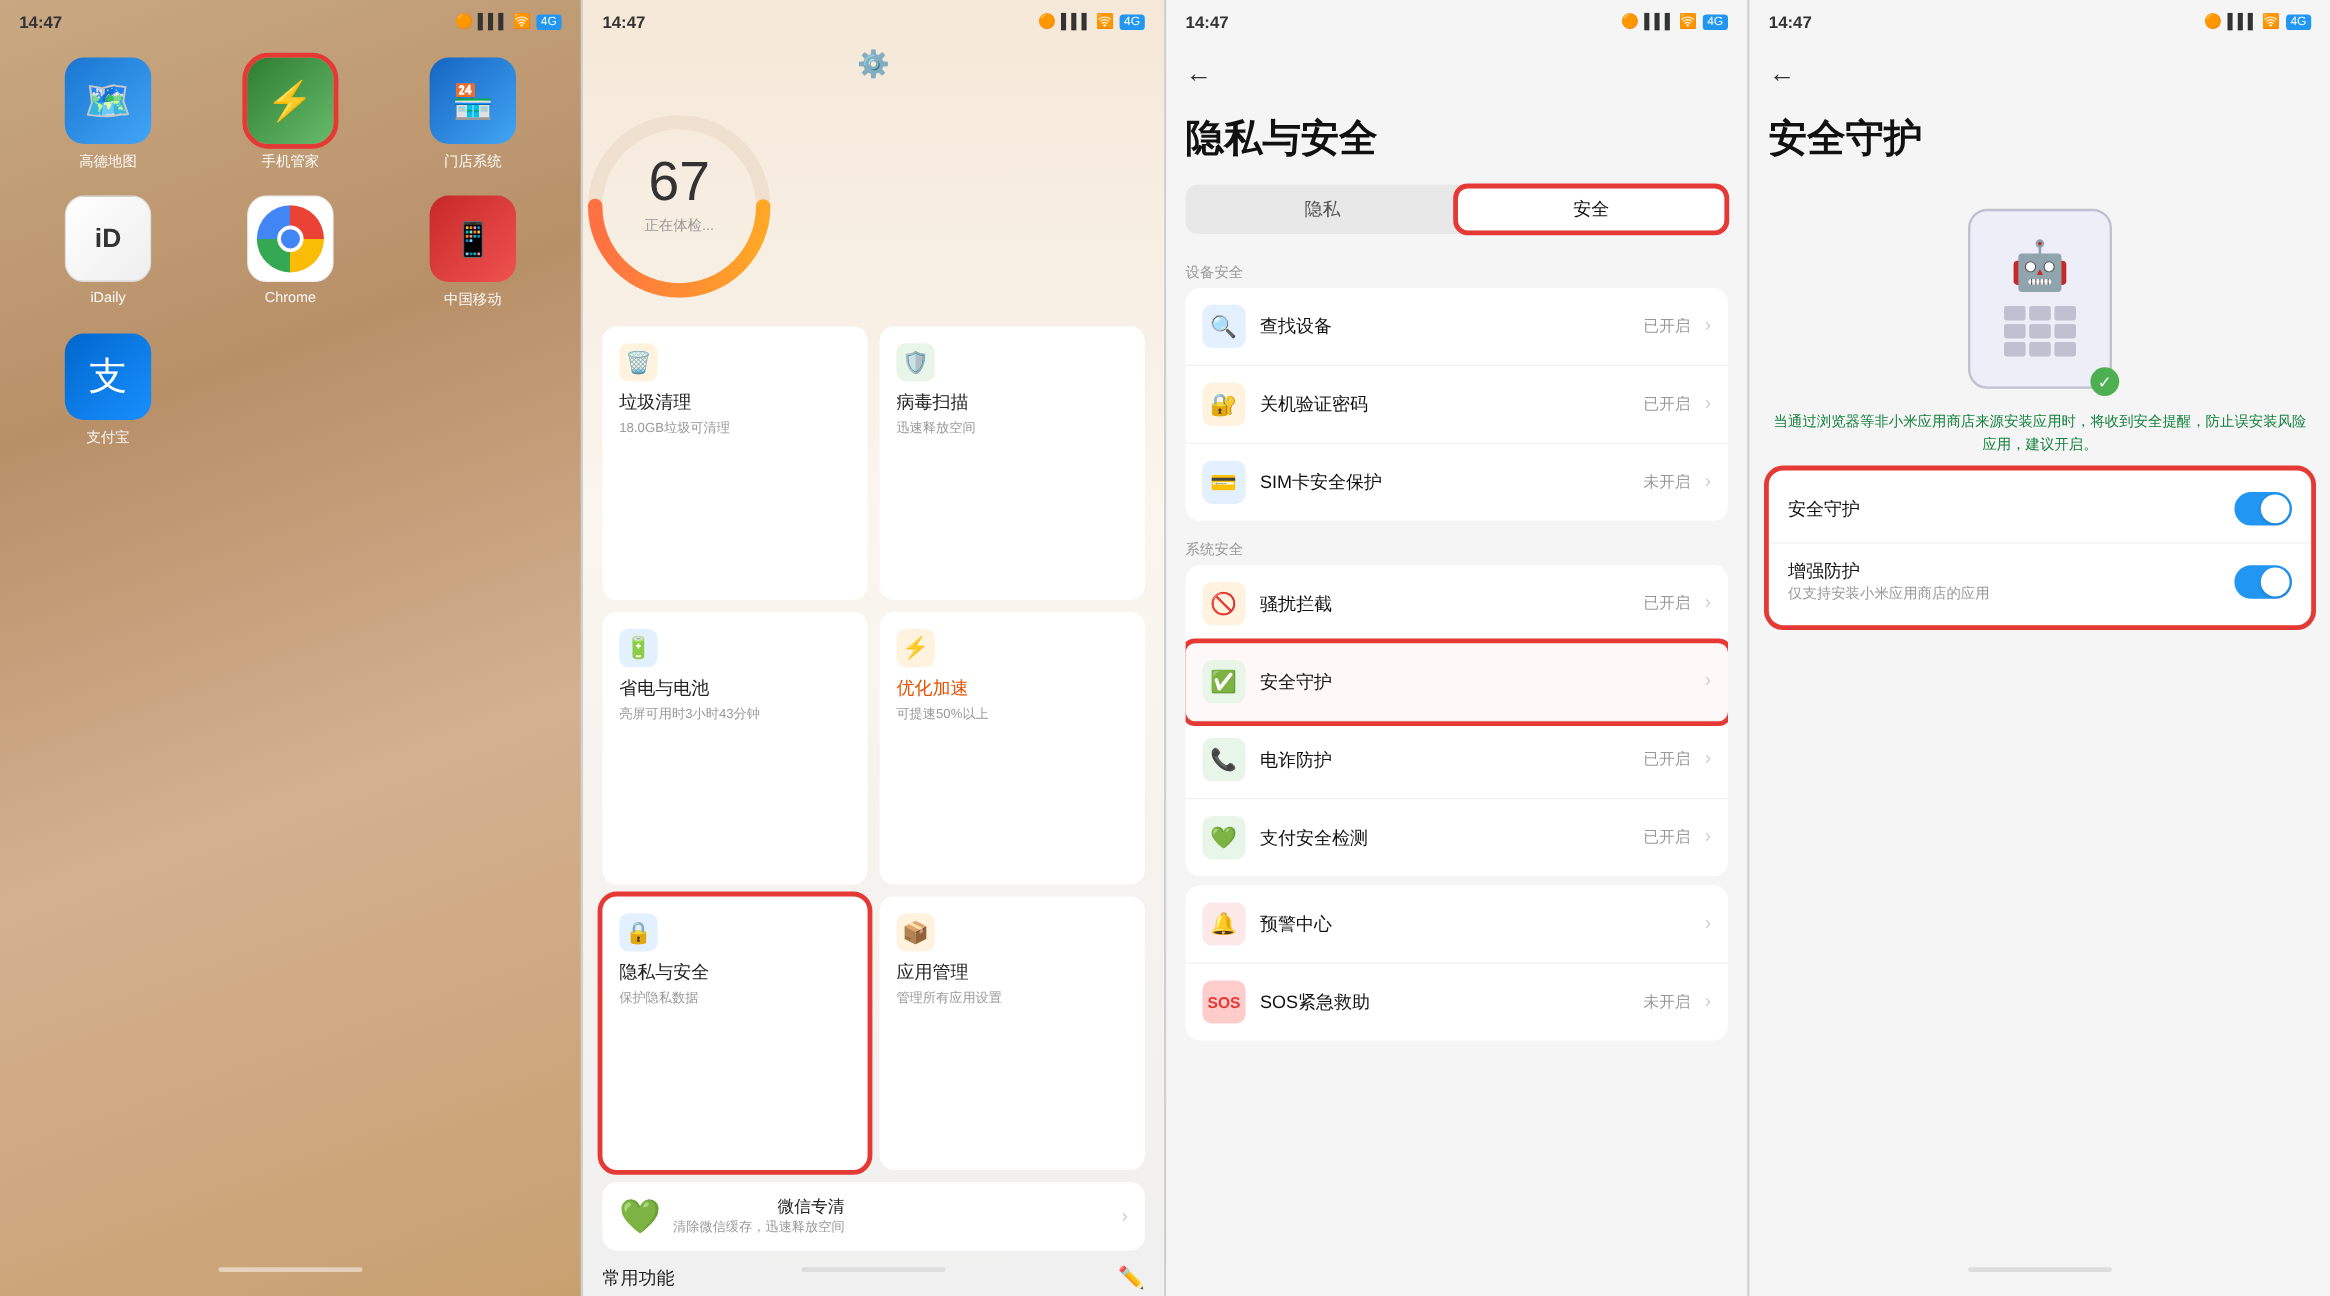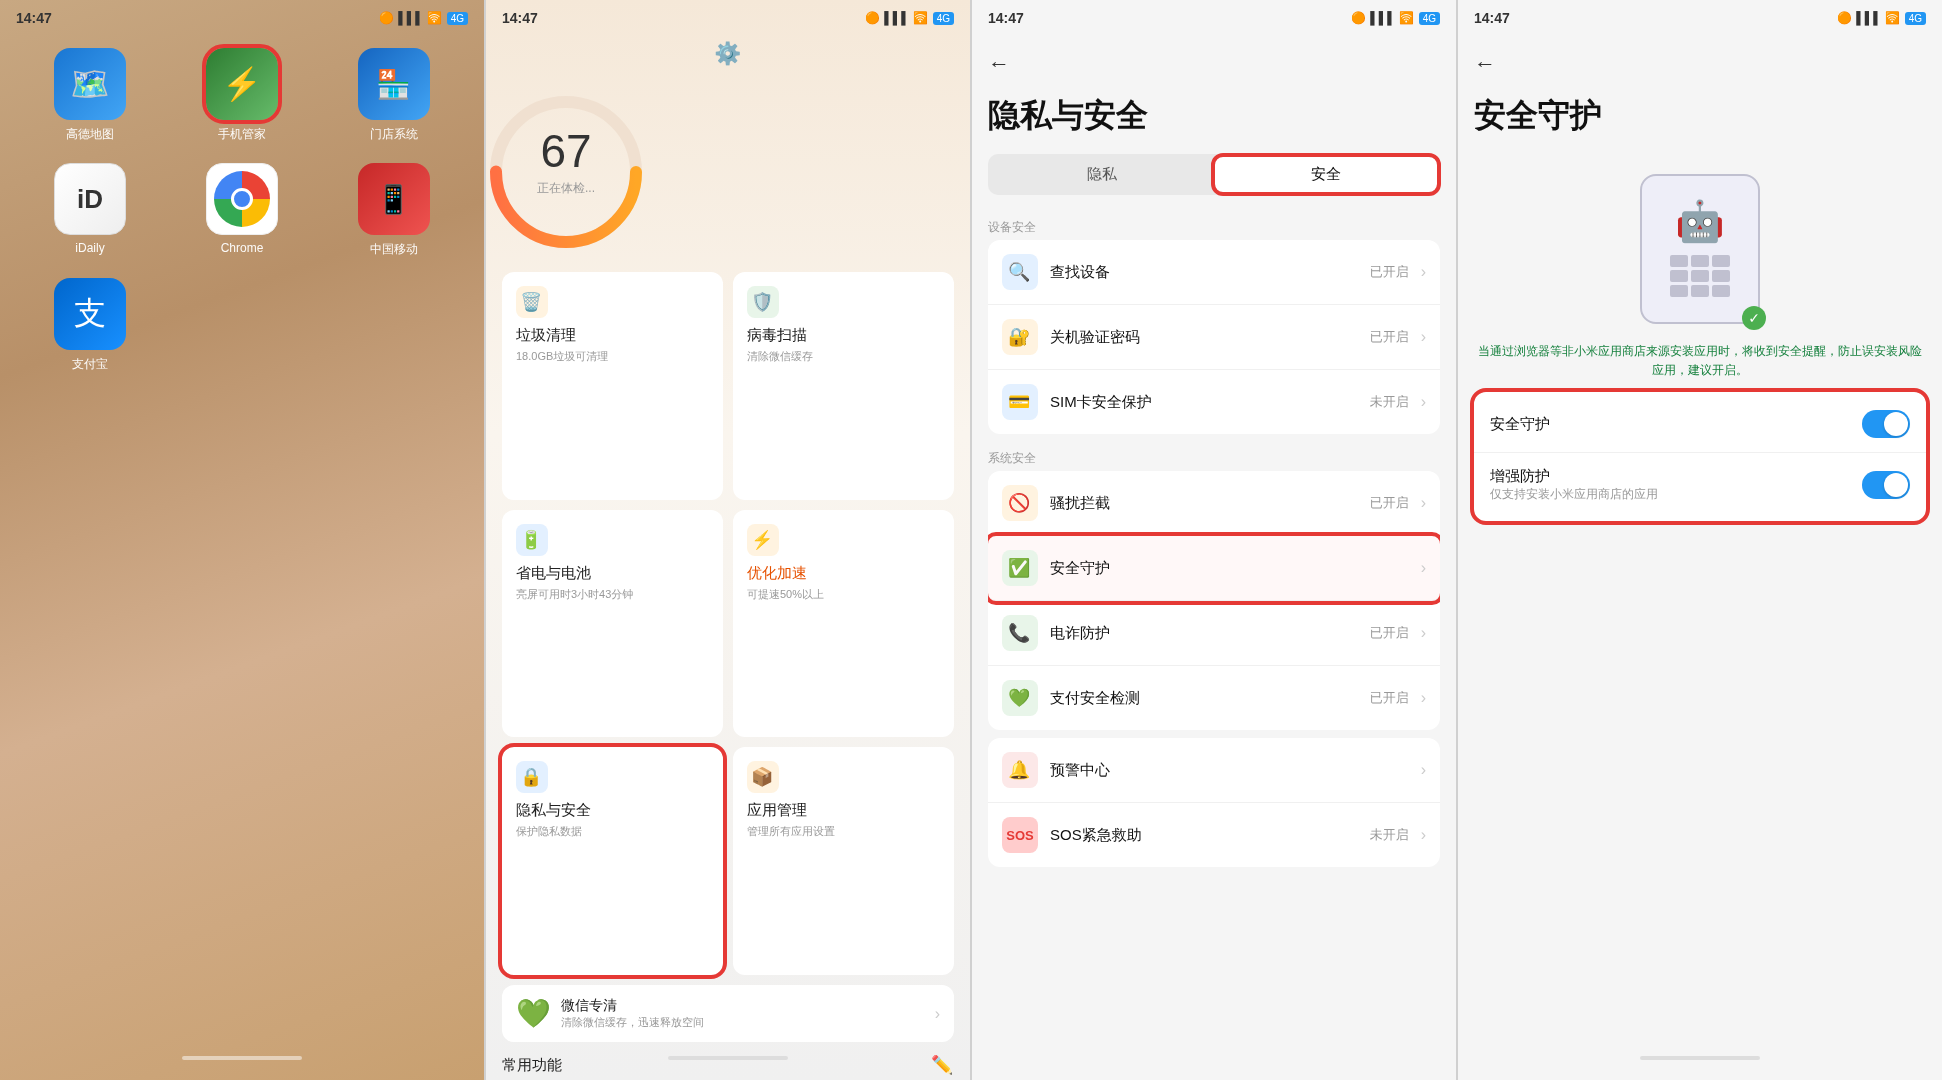--- a/index.html
+++ b/index.html
@@ -504,21 +504,21 @@
 
     <div class="app-item">
       <div class="app-icon icon-app-store">
         <span style="font-size:28px;">🏪</span>
       </div>
       <span class="app-label">门店系统</span>
     </div>
 
     <div class="app-item">
       <div class="app-icon icon-idaily">
-        <span style="font-size:26px;color:#333;font-weight:bold;">iD</span>
+        <span style="font-size:22px;color:#333;font-weight:bold;">iD</span>
       </div>
       <span class="app-label">iDaily</span>
     </div>
 
     <div class="app-item">
       <div class="app-icon" style="background:white;border:1px solid #eee;">
         <div class="chrome-ring">
           <div class="chrome-center"></div>
         </div>
       </div>
@@ -581,21 +581,21 @@
 
     <div class="menu-card">
       <div class="menu-card-icon bg-orange">🗑️</div>
       <div class="menu-card-title">垃圾清理</div>
       <div class="menu-card-subtitle">18.0GB垃圾可清理</div>
     </div>
 
     <div class="menu-card">
       <div class="menu-card-icon bg-green">🛡️</div>
       <div class="menu-card-title">病毒扫描</div>
-      <div class="menu-card-subtitle">清除微信缓存</div>
+      <div class="menu-card-subtitle">迅速释放空间</div>
     </div>
 
     <div class="menu-card">
       <div class="menu-card-icon bg-blue">🔋</div>
       <div class="menu-card-title">省电与电池</div>
       <div class="menu-card-subtitle">亮屏可用时3小时43分钟</div>
     </div>
 
     <div class="menu-card">
       <div class="menu-card-icon bg-orange">⚡</div>
@@ -613,21 +613,21 @@
       <div class="menu-card-icon bg-orange">📦</div>
       <div class="menu-card-title">应用管理</div>
       <div class="menu-card-subtitle">管理所有应用设置</div>
     </div>
   </div>
 
   <div class="wechat-row">
     <div class="wechat-left">
       <span style="font-size:28px;">💚</span>
       <div>
-        <div style="font-size:14px;font-weight:500;color:#222;">微信专清</div>
+        <div style="font-size:14px;font-weight:500;color:#222;text-align:right;">微信专清</div>
         <div style="font-size:11px;color:#999;">清除微信缓存，迅速释放空间</div>
       </div>
     </div>
     <span style="color:#ccc;font-size:16px;">›</span>
   </div>
 
   <div class="common-func-bar">
     <span class="common-func-title">常用功能</span>
     <span style="font-size:18px;color:#666;cursor:pointer;">✏️</span>
   </div>

